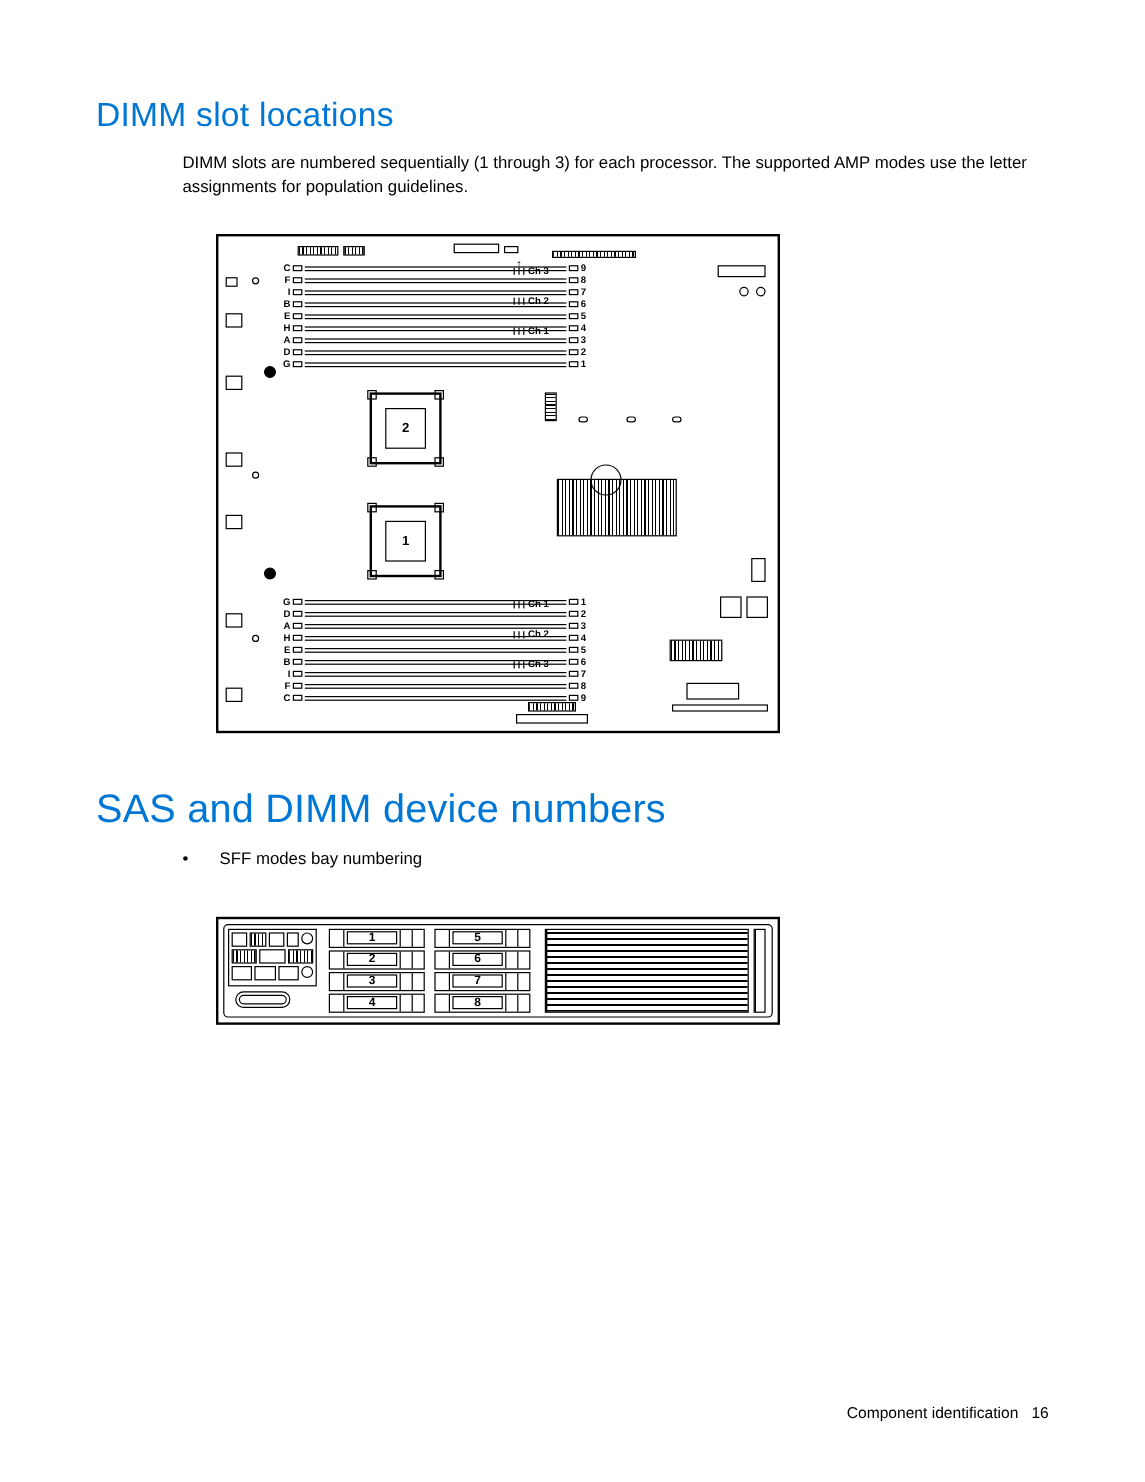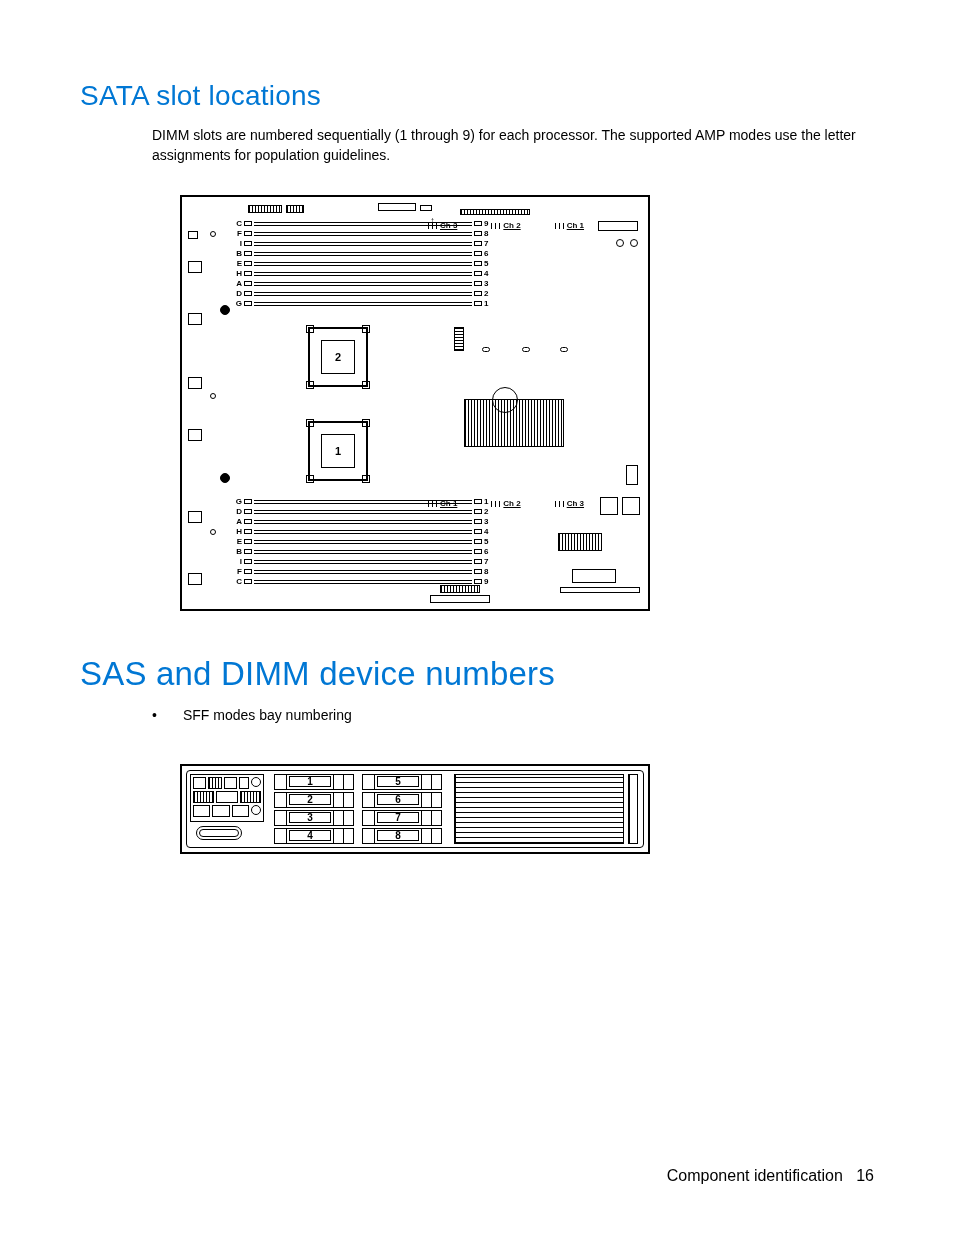--- a/index.html
+++ b/index.html
@@ -85,21 +85,21 @@
   }
   .dimm-row { height: 9px; margin-bottom: 1px; display:flex; align-items:center; }
   .dimm-letter { width: 10px; font-size: 8px; font-weight: bold; text-align:right; }
   .dimm-box-l { width: 8px; height:5px; border:1px solid #000; margin-left:2px; }
   .dimm-line { flex:1; height:4px; border-top:1.5px solid #000; border-bottom:1.5px solid #000; margin:0 2px; }
   .dimm-box-r { width: 8px; height:5px; border:1px solid #000; }
   .dimm-num { width: 8px; font-size: 8px; font-weight: bold; margin-left:2px; }
 
   .ch-col {
     position:absolute; font-size:8px; font-weight:bold;
-    display:flex; flex-direction:row; gap:34px;text-decoration:underline;
+    display:flex; flex-direction:column; gap:16px;
   }
   .ch-col .ch { display:flex; align-items:center; gap:3px; }
   .ch-tick { width:1px; height:6px; background:#000; }
   .ch-tickrow { display:flex; gap:3px; }
 
   .edge-conn {
     position:absolute; border:1px solid #000; background:#fff;
   }
   .small-rect { position:absolute; border:1px solid #000; }
   .hatched {
@@ -142,28 +142,28 @@
     background: repeating-linear-gradient(0deg,#000 0,#000 1px,#fff 1px,#fff 5px);
   }
   .grille::before, .grille::after {
     content:""; position:absolute; top:0; bottom:0; width:1px; background:#000;
   }
 
   .footer {
     position: absolute;
     bottom: 50px;
     right: 80px;
-    font-size: 16px;
+    font-size: 13px;
   }
 </style>
 </head>
 <body>
 
-<div class="h2">SATA slot locations</div>
-<div class="body-text">DIMM slots are numbered sequentially (1 through 9) for each processor. The supported AMP modes use the letter assignments for population guidelines.</div>
+<div class="h2">DIMM slot locations</div>
+<div class="body-text">DIMM slots are numbered sequentially (1 through 3) for each processor. The supported AMP modes use the letter assignments for population guidelines.</div>
 
 <div class="fig fig1">
 
   <div class="small-rect hatched" style="left:66px; top:8px; width:34px; height:8px;"></div>
   <div class="small-rect hatched" style="left:104px; top:8px; width:18px; height:8px;"></div>
   <div class="small-rect" style="left:196px; top:6px; width:38px; height:8px;"></div>
   <div class="small-rect" style="left:238px; top:8px; width:12px; height:6px;"></div>
   <div class="small-rect hatched" style="left:278px; top:12px; width:70px; height:6px;"></div>
   <div class="txt" style="left:248px; top:18px; font-size:10px;">↑</div>
 

